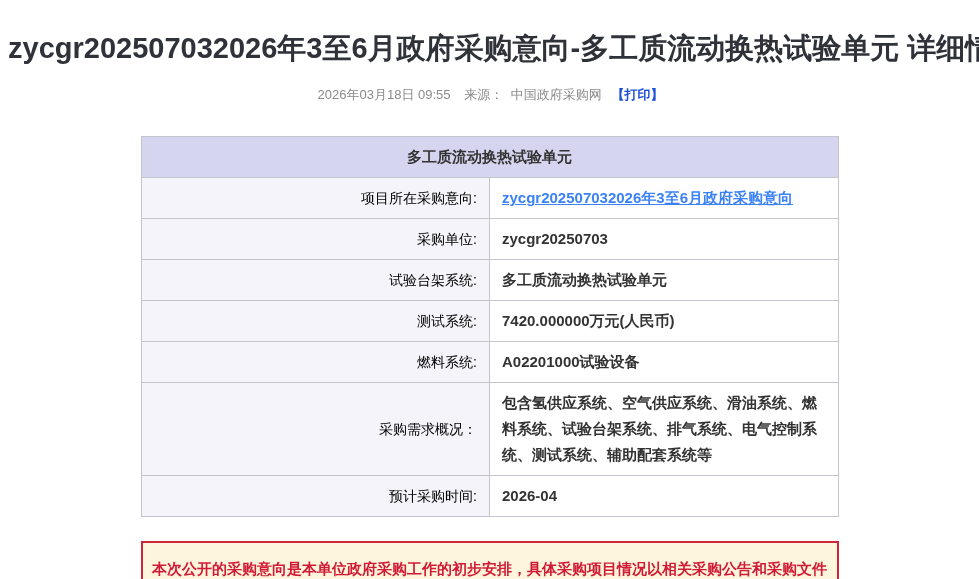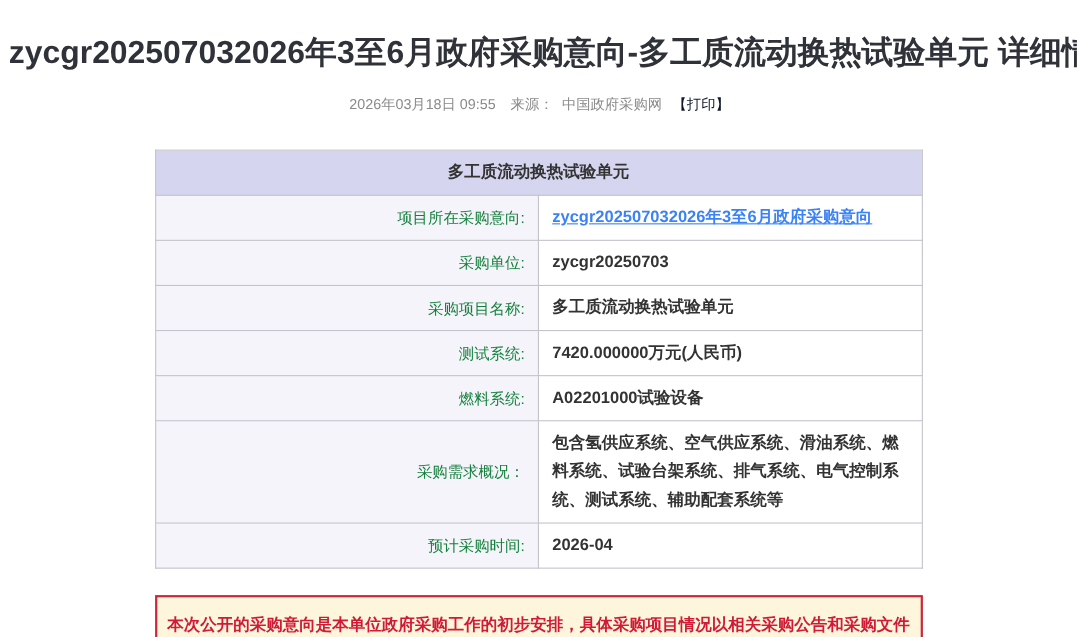--- a/index.html
+++ b/index.html
@@ -30,23 +30,24 @@
   .meta {
     margin-top: 20px;
     text-align: center;
     font-size: 13px;
     color: #8a8a8a;
   }
   .meta span { margin: 0 2px; text-align: right; }
   .meta .source-label { margin-left: 8px; }
   .meta .source-name { margin-right: 6px; }
   .print-btn {
-    color: #0f172a;
+    color: #1d4ed8;
     text-decoration: none;
     cursor: pointer;
+    font-weight: bold;
   }
   table.detail-table {
     width: 698px;
     margin: 32px auto 0 auto;
     border-collapse: collapse;
     table-layout: fixed;
   }
   .detail-table th,
   .detail-table td {
     border: 1px solid #c4c4cc;
@@ -61,21 +62,21 @@
     font-weight: bold;
     text-align: center;
     height: 36px;
     font-size: 15px;
   }
   .detail-table td.cell-label {
     background: #f4f4fa;
     width: 162px;
     text-align: right;
     font-weight: normal;
-    color: #15803d;
+    color: #000000;
     font-size: 14px;
   }
   .detail-table td.cell-value {
     background: #ffffff;
     text-align: left;
     font-weight: bold;
     color: #333333;
   }
   .detail-table td.cell-value.empty { height: 37px; }
   a.intent-link {
@@ -120,21 +121,21 @@
         <td class="cell-label">项目所在采购意向:</td>
         <td class="cell-value">
           <a class="intent-link" href="#">zycgr202507032026年3至6月政府采购意向</a>
         </td>
       </tr>
       <tr>
         <td class="cell-label">采购单位:</td>
         <td class="cell-value">zycgr20250703</td>
       </tr>
       <tr>
-        <td class="cell-label">采购项目名称:</td>
+        <td class="cell-label">试验台架系统:</td>
         <td class="cell-value">多工质流动换热试验单元</td>
       </tr>
       <tr>
         <td class="cell-label">测试系统:</td>
         <td class="cell-value">7420.000000万元(人民币)</td>
       </tr>
       <tr>
         <td class="cell-label">燃料系统:</td>
         <td class="cell-value">A02201000试验设备</td>
       </tr>

